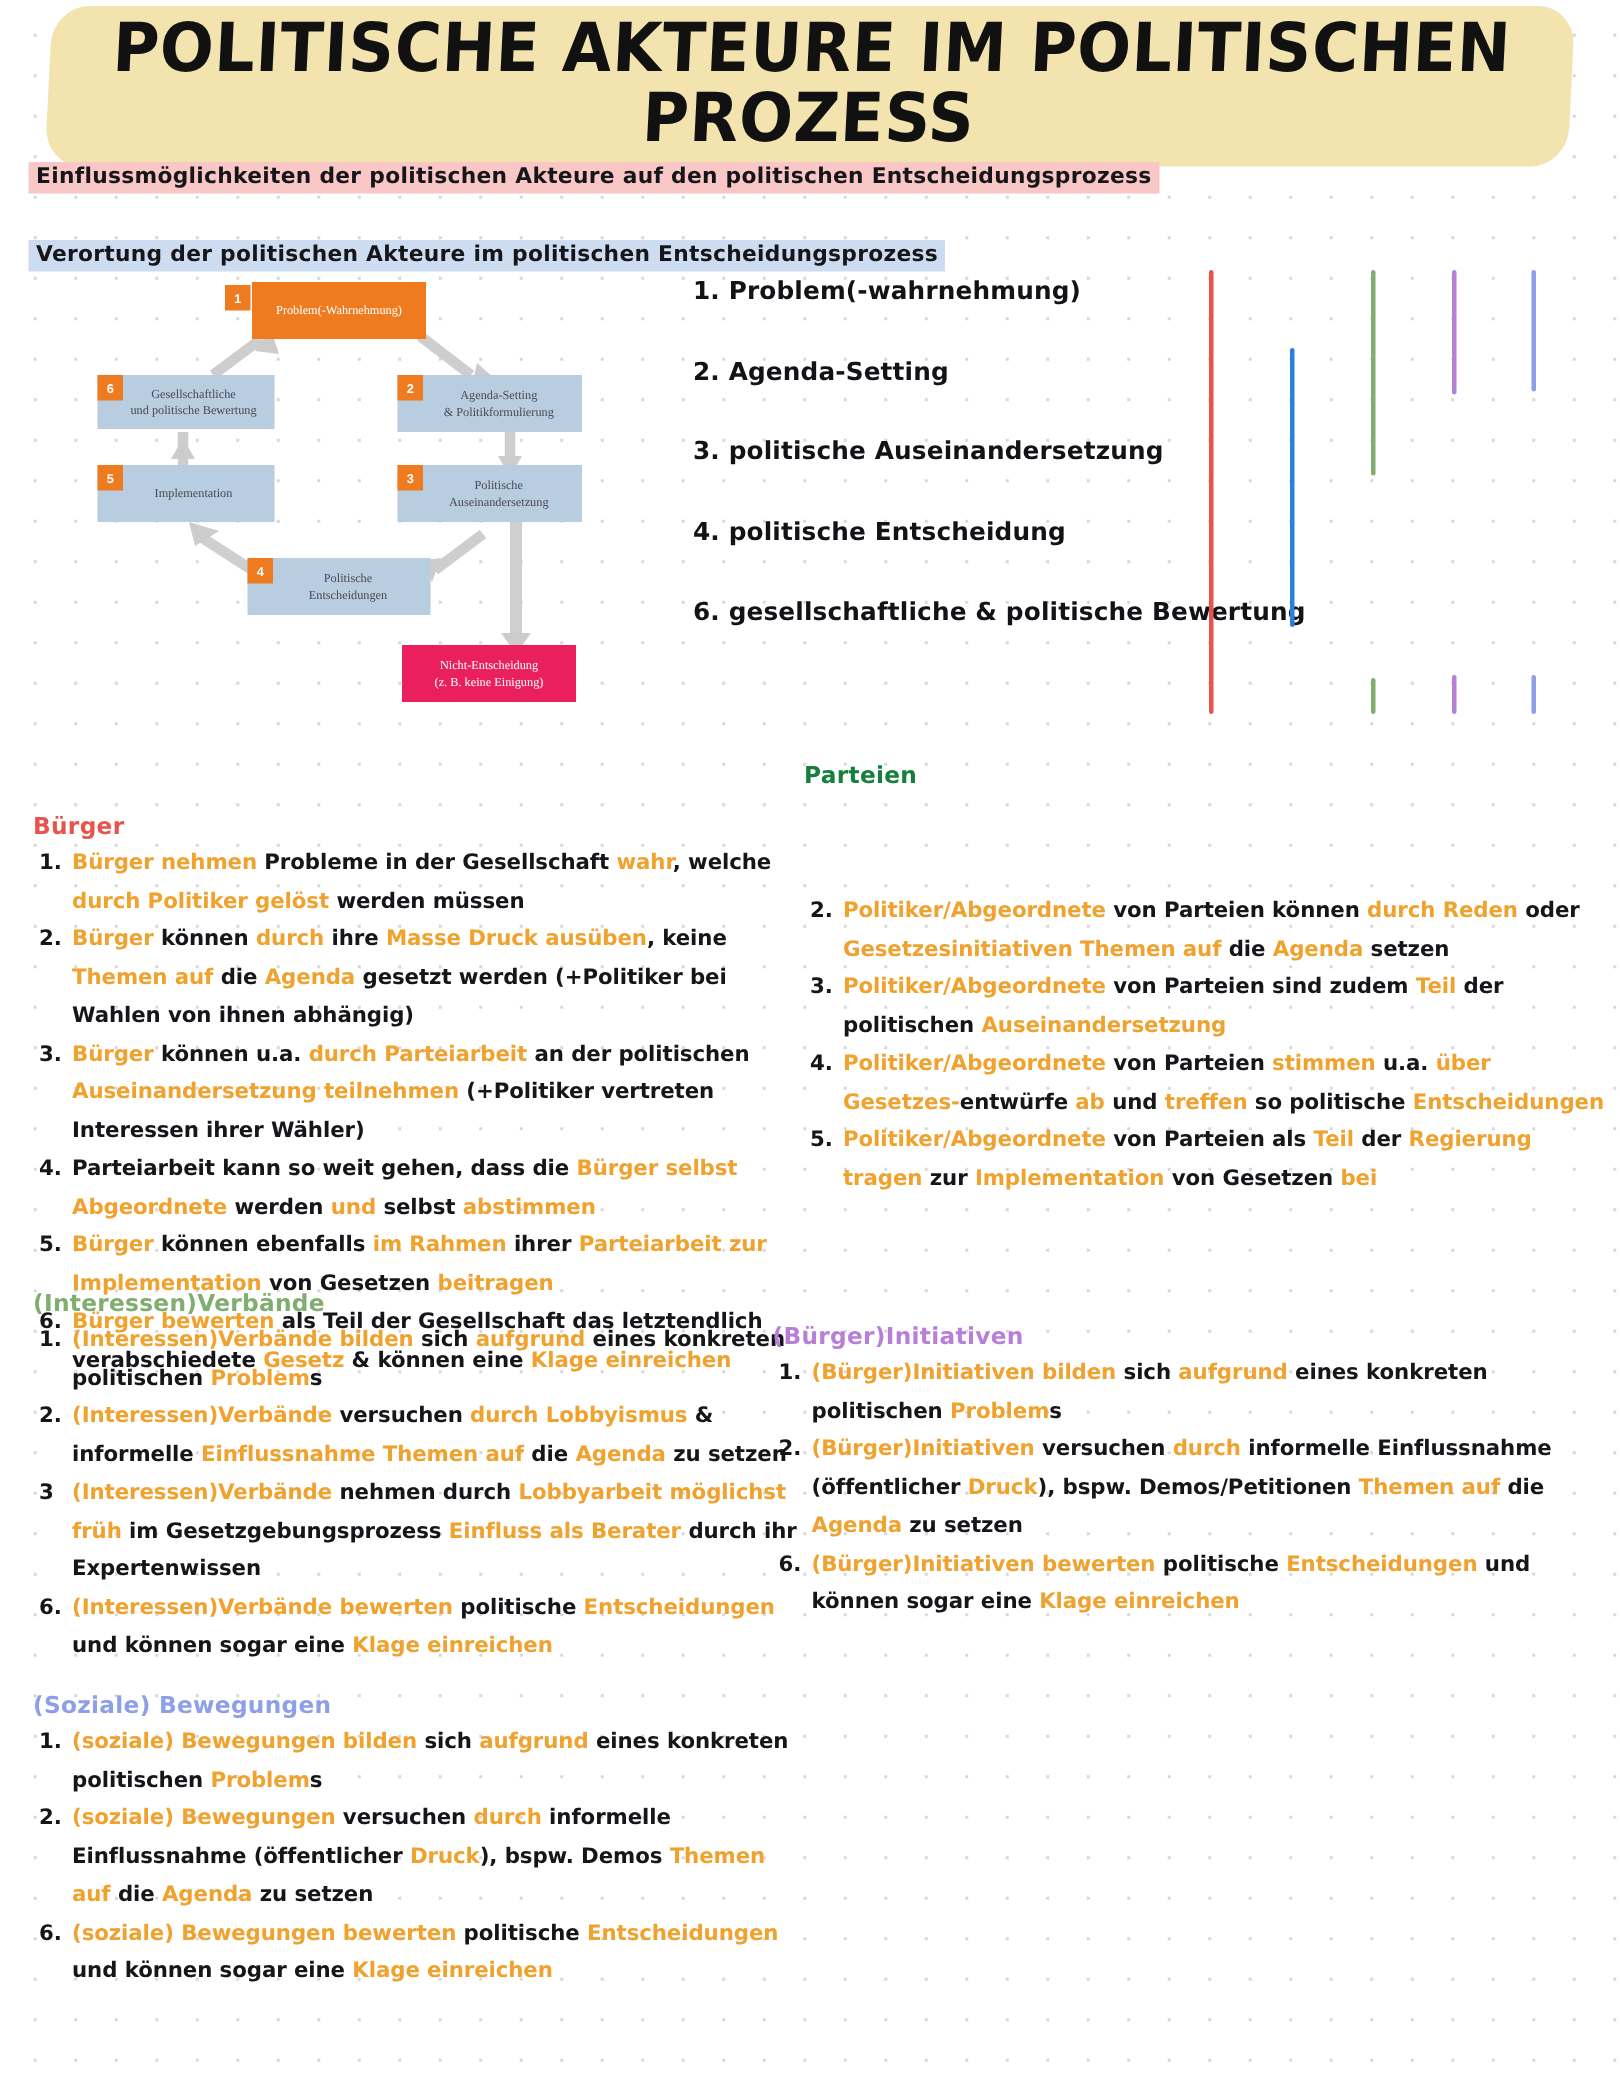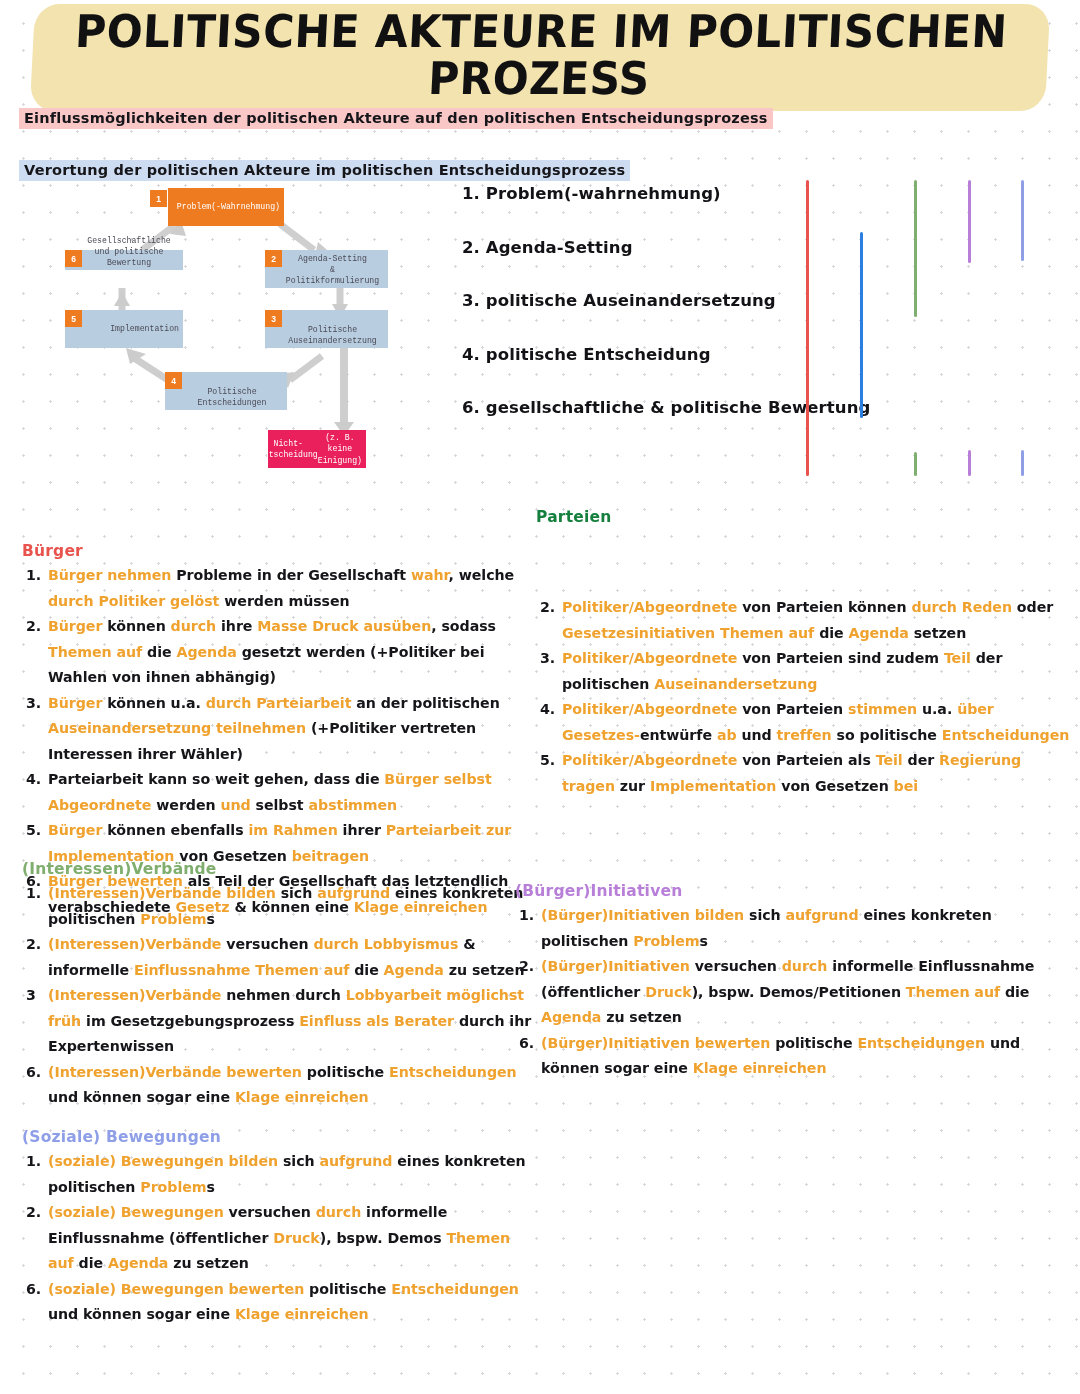--- a/index.html
+++ b/index.html
@@ -52,23 +52,23 @@
   #sub-1{left:19px;top:108px;background:#FAC7C7;}
   #sub-2{left:19px;top:160px;background:#CDDCF0;}
 
   
   #diagram{
     position:absolute;left:22px;top:184px;width:400px;height:292px;
   }
   #diagram svg{position:absolute;left:0;top:0;}
   .dbox{
     position:absolute;
-    display:flex;align-items:center;justify-content:flex-end;
+    display:flex;align-items:center;justify-content:center;
     text-align:center;
-    font-family:Liberation Mono, monospace;
+    font-family:Liberation Serif, serif;
     font-size:8.2px;
     line-height:1.35;
     color:#4a4a55;
     background:#B9CDE0;
     padding:2px 4px;
     box-sizing:border-box;
     z-index:3;
   }
   .dbox.orange{background:#EF7B21;color:#fff;}
   .dbox.red{background:#E9205C;color:#fff;}
@@ -167,21 +167,21 @@
         <polygon points="312,238 332,238 322,252"></polygon>
       </g>
     </svg>
 
     <div class="dnum" style="left:128px;top:6px;">1</div>
     <div class="dbox orange" style="left:146px;top:4px;width:116px;height:38px;">
       <span>Problem(-Wahrnehmung)</span>
     </div>
 
     <div class="dnum" style="left:43px;top:66px;">6</div>
-    <div class="dbox" style="left:43px;top:66px;width:118px;height:20px;flex-direction:column;padding-left:14px;">
+    <div class="dbox" style="left:43px;top:66px;width:118px;height:36px;flex-direction:column;padding-left:14px;">
       <span>Gesellschaftliche</span>
       <span>und politische Bewertung</span>
     </div>
 
     <div class="dnum" style="left:243px;top:66px;">2</div>
     <div class="dbox" style="left:243px;top:66px;width:123px;height:38px;flex-direction:column;padding-left:16px;">
       <span>Agenda-Setting</span>
       <span>&amp; Politikformulierung</span>
     </div>
 
@@ -195,21 +195,21 @@
       <span>Politische</span>
       <span>Auseinandersetzung</span>
     </div>
 
     <div class="dnum" style="left:143px;top:188px;">4</div>
     <div class="dbox" style="left:143px;top:188px;width:122px;height:38px;flex-direction:column;padding-left:16px;">
       <span>Politische</span>
       <span>Entscheidungen</span>
     </div>
 
-    <div class="dbox red" style="left:246px;top:246px;width:98px;height:38px;flex-direction:row;">
+    <div class="dbox red" style="left:246px;top:246px;width:116px;height:38px;flex-direction:column;">
       <span>Nicht-Entscheidung</span>
       <span>(z. B. keine Einigung)</span>
     </div>
   </div>
 
   <div id="phaselist">
     <div class="phase">1. Problem(-wahrnehmung)</div>
     <div class="phase">2. Agenda-Setting</div>
     <div class="phase">3. politische Auseinandersetzung</div>
     <div class="phase">4. politische Entscheidung</div>
@@ -224,21 +224,21 @@
       <div class="vrule" style="left: 968px; top: 180px; height: 83px; background: rgb(184, 127, 217);"></div>
       <div class="vrule" style="left: 968px; top: 450px; height: 26px; background: rgb(184, 127, 217);"></div>
       <div class="vrule" style="left: 1021px; top: 180px; height: 81px; background: rgb(142, 159, 232);"></div>
       <div class="vrule" style="left: 1021px; top: 450px; height: 26px; background: rgb(142, 159, 232);"></div>
     </div>
 
   <div class="sect" style="left:22px;top:508px;width:510px;margin-top:34px;">
     <div class="sect-head" style="color:#E8544D;">Bürger</div>
     <ol class="items">
         <li><span class="mk">1.</span><span class="hl">Bürger nehmen </span><span>Probleme in der Gesellschaft </span><span class="hl">wahr</span><span>, welche </span><span class="hl">durch Politiker gelöst </span><span>werden müssen</span></li>
-        <li><span class="mk">2.</span><span class="hl">Bürger </span><span>können </span><span class="hl">durch </span><span>ihre </span><span class="hl">Masse Druck ausüben</span><span>, sodass </span><span class="hl">Themen auf </span><span>die </span><span class="hl">Agenda </span><span>gesetzt werden (+Politiker bei Wahlen von ihnen abhängig)</span></li>
+        <li><span class="mk">2.</span><span class="hl">Bürger </span><span>können </span><span class="hl">durch </span><span>ihre </span><span class="hl">Masse Druck ausüben</span><span>, keine </span><span class="hl">Themen auf </span><span>die </span><span class="hl">Agenda </span><span>gesetzt werden (+Politiker bei Wahlen von ihnen abhängig)</span></li>
         <li><span class="mk">3.</span><span class="hl">Bürger </span><span>können u.a. </span><span class="hl">durch Parteiarbeit </span><span>an der politischen </span><span class="hl">Auseinandersetzung teilnehmen </span><span>(+Politiker vertreten Interessen ihrer Wähler)</span></li>
         <li><span class="mk">4.</span><span>Parteiarbeit kann so weit gehen, dass die </span><span class="hl">Bürger selbst Abgeordnete </span><span>werden </span><span class="hl">und </span><span>selbst </span><span class="hl">abstimmen</span></li>
         <li><span class="mk">5.</span><span class="hl">Bürger </span><span>können ebenfalls </span><span class="hl">im Rahmen </span><span>ihrer </span><span class="hl">Parteiarbeit zur Implementation </span><span>von Gesetzen </span><span class="hl">beitragen</span></li>
         <li><span class="mk">6.</span><span class="hl">Bürger bewerten </span><span>als Teil der Gesellschaft das letztendlich verabschiedete </span><span class="hl">Gesetz </span><span>&amp; können eine </span><span class="hl">Klage einreichen</span></li>
       </ol>
   </div>
 
   <div class="sect" style="left:536px;top:508px;width:535px;">
     <div class="sect-head" style="color:#15803d;">Parteien</div>
     <div style="height:66px;"></div>

